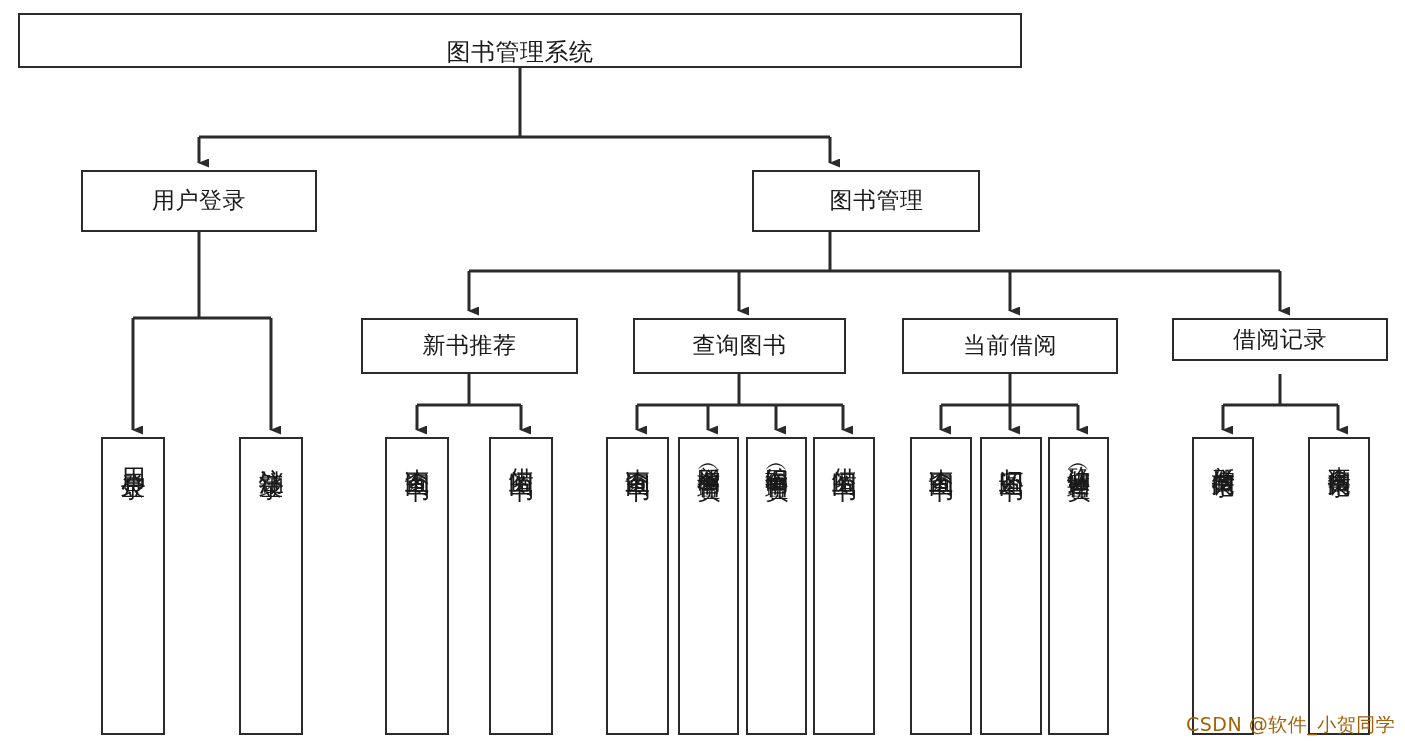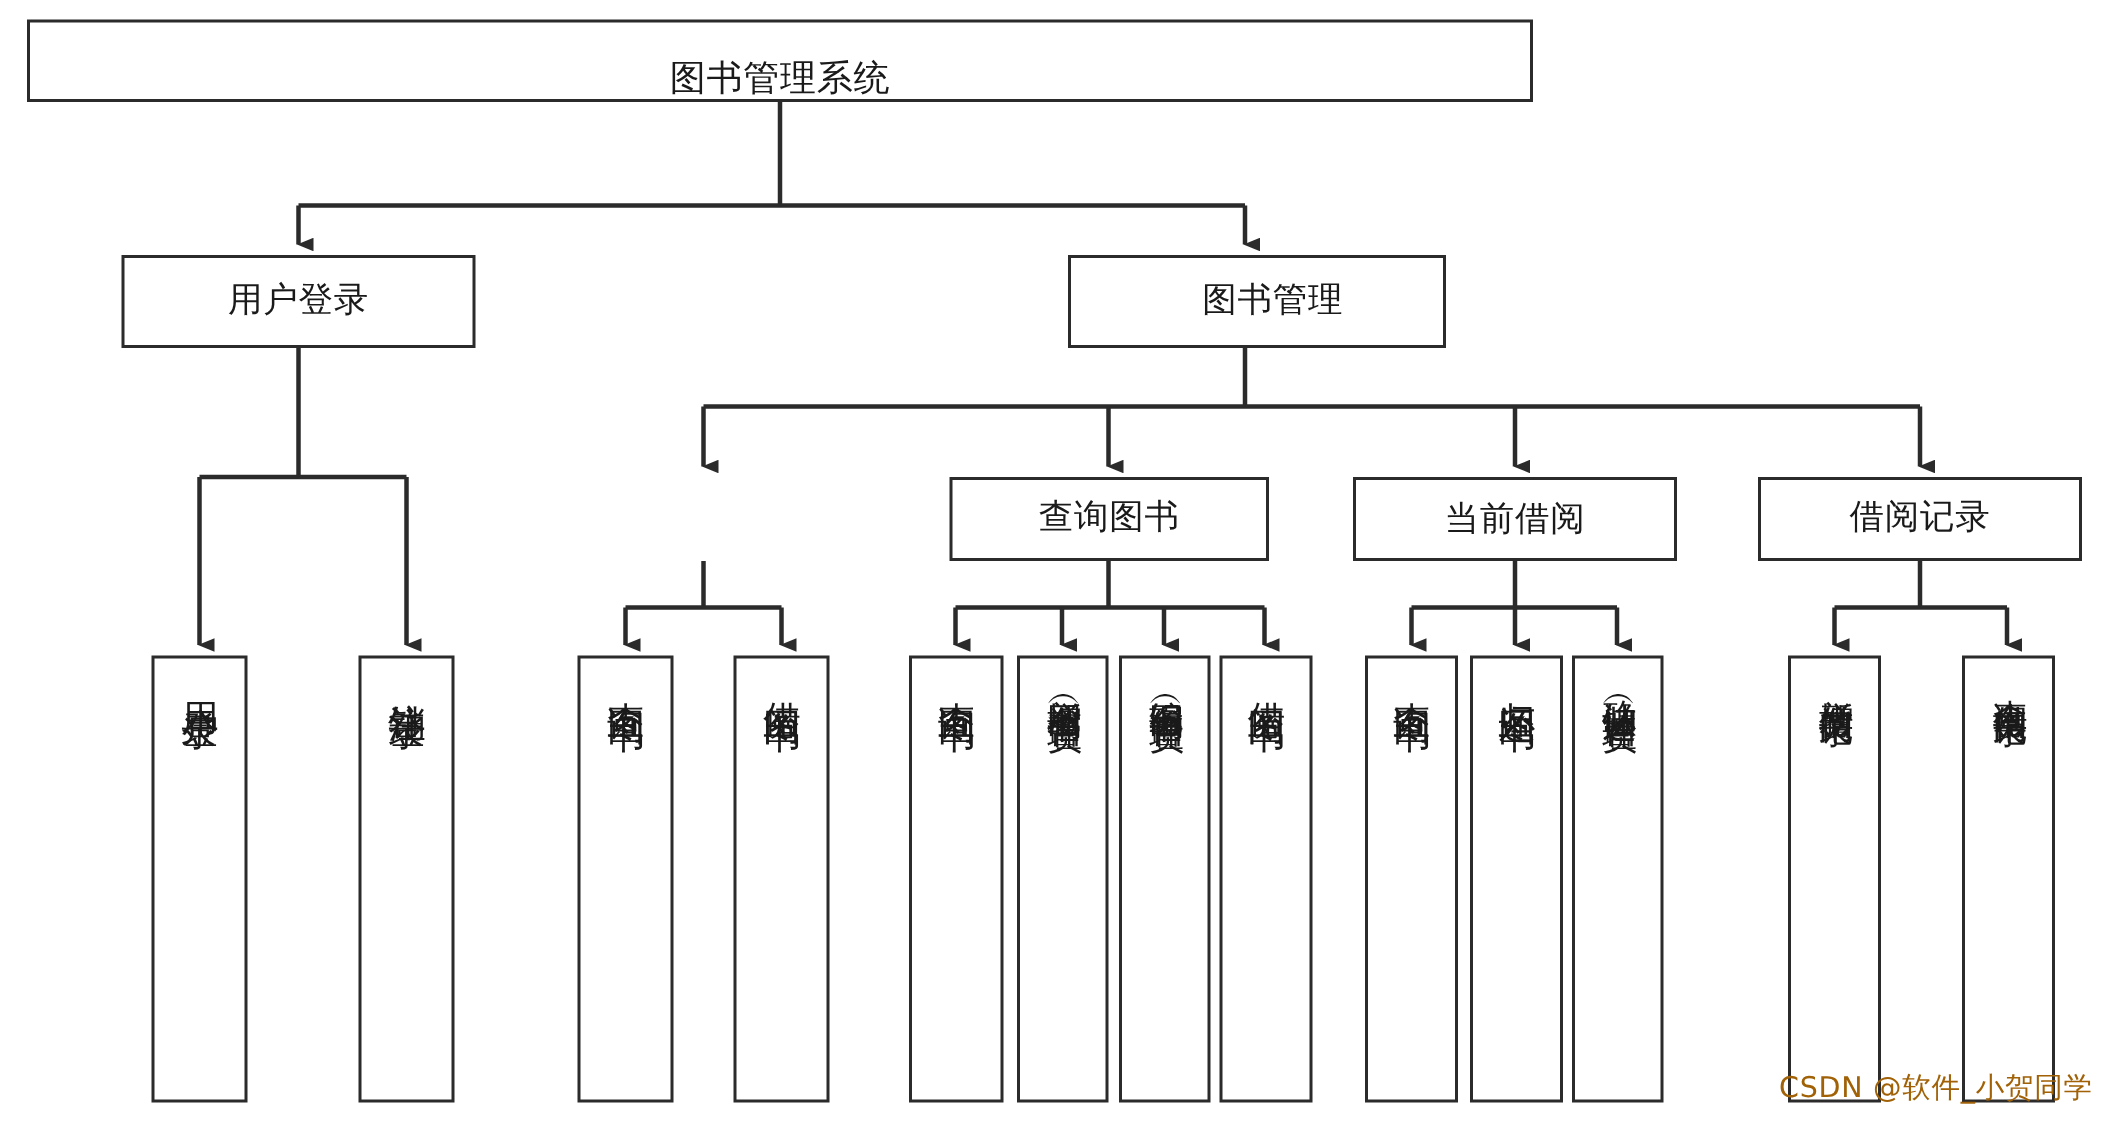--- a/index.html
+++ b/index.html
@@ -133,31 +133,34 @@
     </g>
   </svg>
 
   <div class="node horiz root" style="left:18px; top:13px; width:1004px; height:55px;align-items:flex-end;">
     <span class="label">图书管理系统</span>
   </div>
 
   <div class="node horiz" style="left:81px; top:170px; width:236px; height:62px;">
     <span class="label">用户登录</span>
   </div>
-  <div class="node horiz" style="left:712px; top:170px; width:252px; height:62px;padding-left:21px;">
+  <div class="node horiz" style="left:752px; top:170px; width:228px; height:62px;padding-left:21px;">
     <span class="label">图书管理</span>
   </div>
 
+  <div class="node horiz" style="left:361px; top:318px; width:217px; height:56px;">
+    <span class="label">新书推荐</span>
+  </div>
   <div class="node horiz" style="left:633px; top:318px; width:213px; height:56px;">
     <span class="label">查询图书</span>
   </div>
   <div class="node horiz" style="left:902px; top:318px; width:216px; height:56px;font-family:Liberation Serif, serif;">
     <span class="label">当前借阅</span>
   </div>
-  <div class="node horiz" style="left:1172px; top:318px; width:216px; height:56px;">
+  <div class="node horiz" style="left:1172px; top:318px; width:216px; height:43px;">
     <span class="label">借阅记录</span>
   </div>
 
   <div class="node vert" style="left:101px; top:437px; width:64px; height:298px;">
     <span class="label">用户登录</span>
   </div>
   <div class="node vert" style="left:239px; top:437px; width:64px; height:298px;">
     <span class="label">注销登录</span>
   </div>
 

